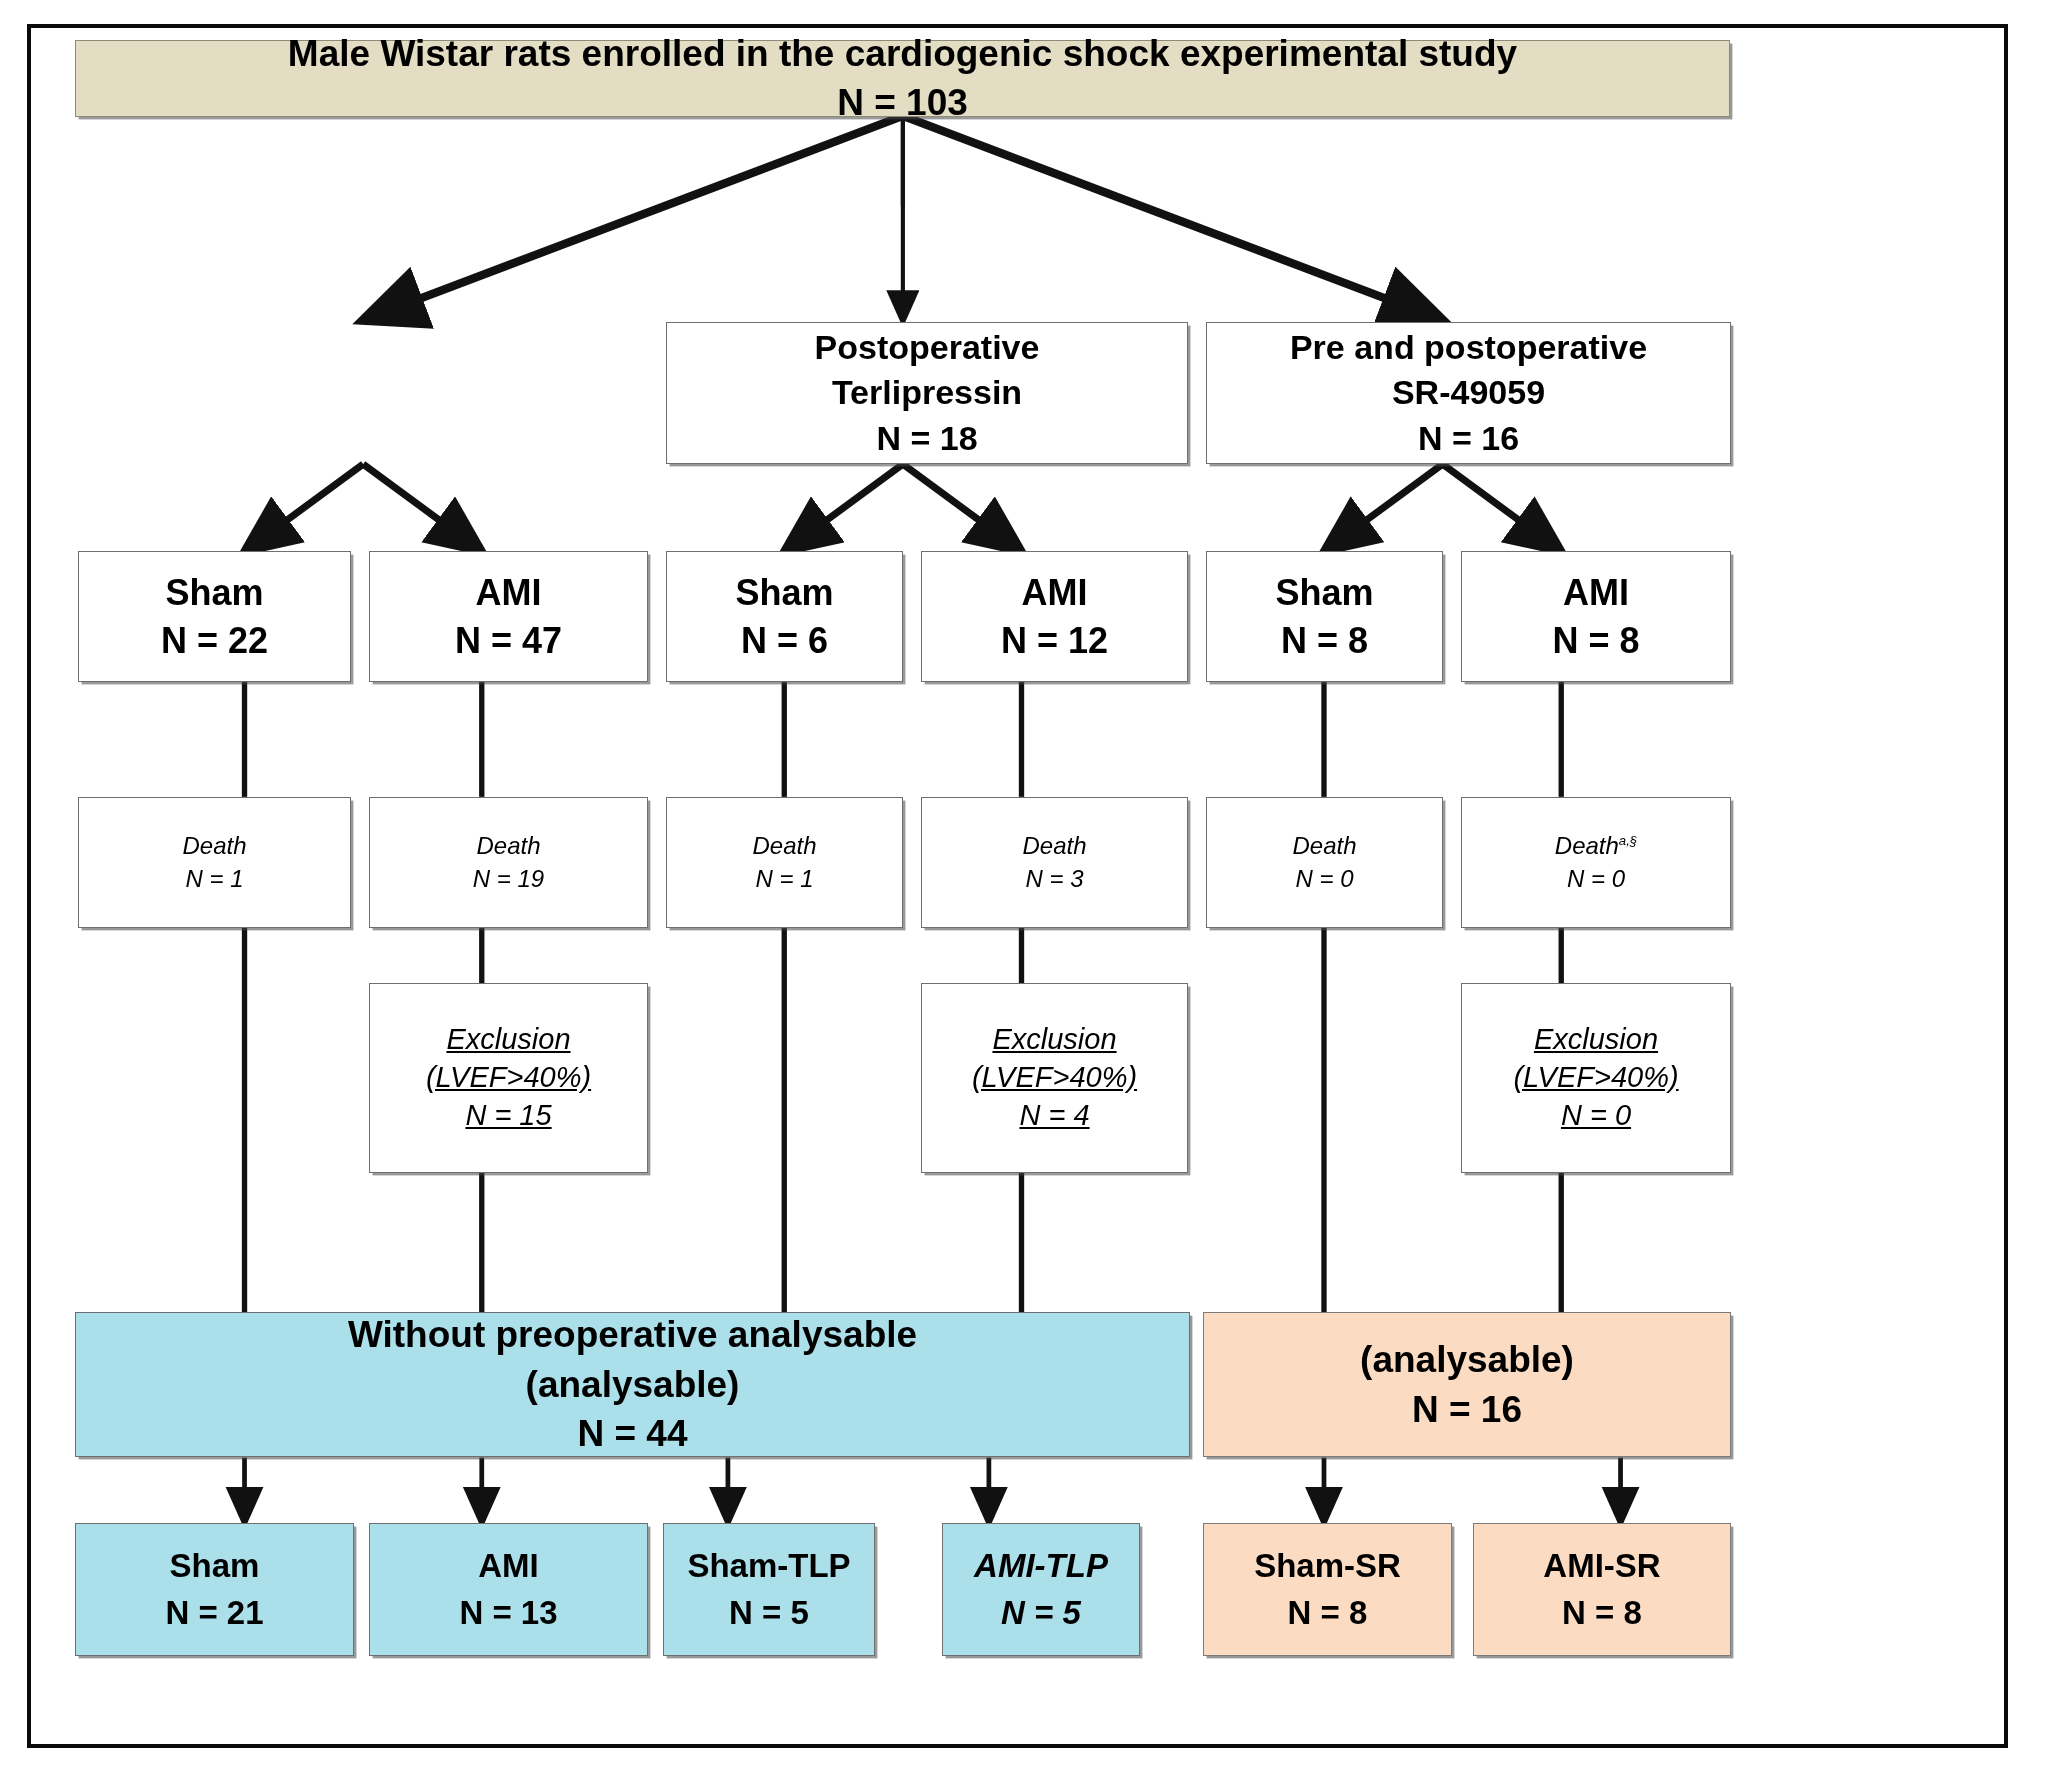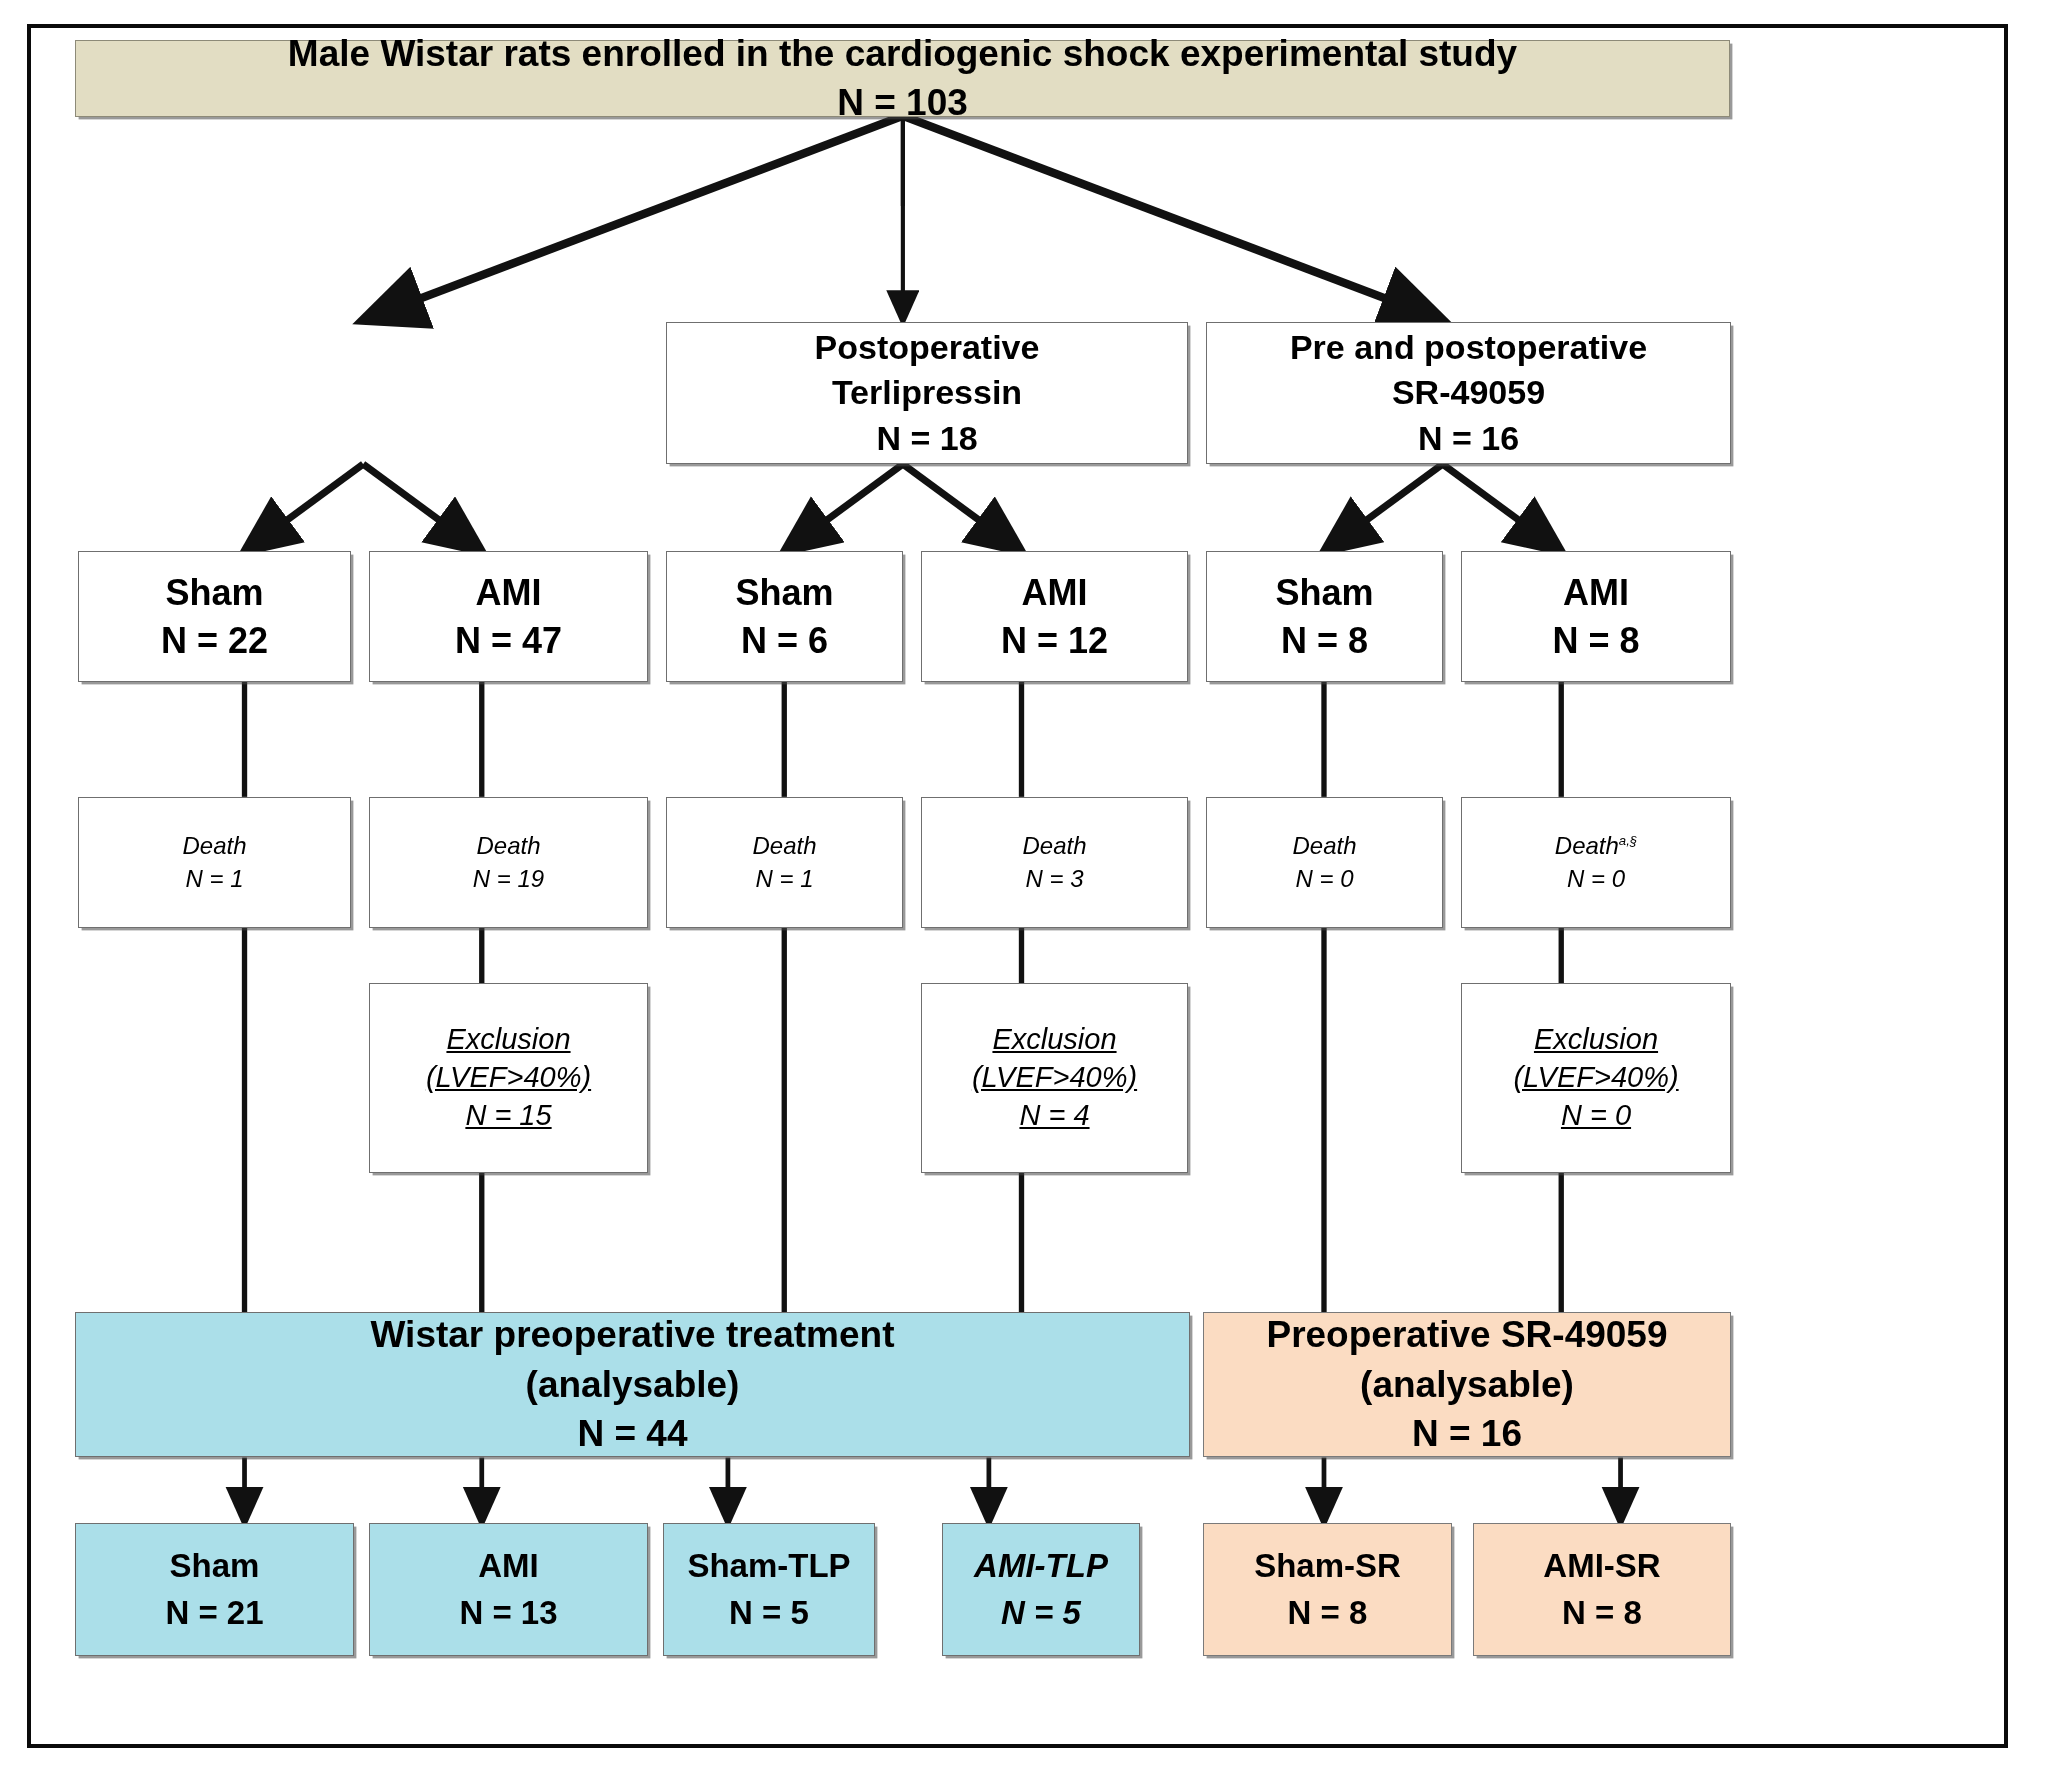--- a/index.html
+++ b/index.html
@@ -181,26 +181,25 @@
     <span class="ln">(LVEF&gt;40%)</span>
     <span class="ln">N = 4</span>
   </div>
   <div class="node italic t-excl" style="left:1430px;top:955px;width:270px;height:190px;">
     <span class="ln">Exclusion</span>
     <span class="ln">(LVEF&gt;40%)</span>
     <span class="ln">N = 0</span>
   </div>
 
   <div class="node blue bold t-sum" style="left:44px;top:1284px;width:1115px;height:145px;">
-    <span class="ln">Wistar preoperative treatment</span>
+    <span class="ln">Without preoperative analysable</span>
     <span class="ln">(analysable)</span>
     <span class="ln">N = 44</span>
   </div>
   <div class="node orange bold t-sum" style="left:1172px;top:1284px;width:528px;height:145px;">
-    <span class="ln">Preoperative SR-49059</span>
     <span class="ln">(analysable)</span>
     <span class="ln">N = 16</span>
   </div>
 
   <div class="node blue bold t-final" style="left:44px;top:1495px;width:279px;height:133px;">
     <span class="ln">Sham</span>
     <span class="ln">N = 21</span>
   </div>
   <div class="node blue bold t-final" style="left:338px;top:1495px;width:279px;height:133px;">
     <span class="ln">AMI</span>

